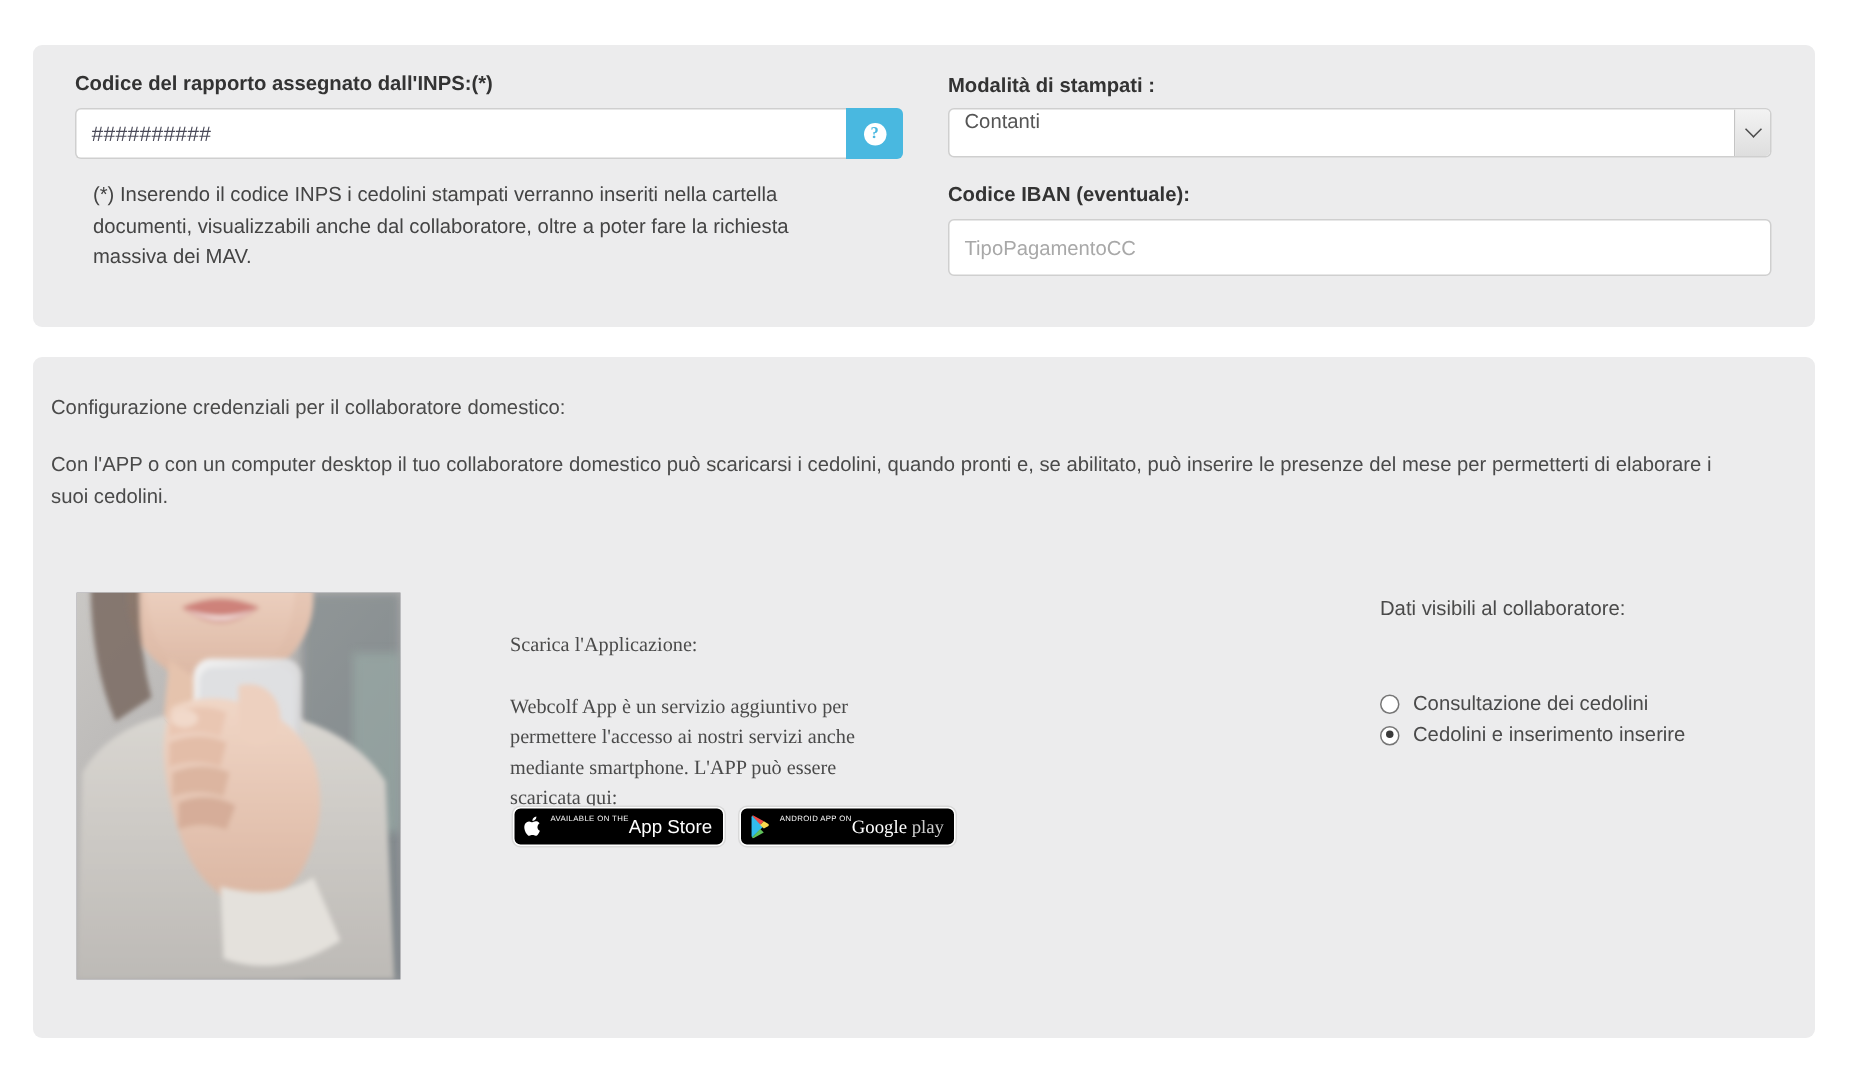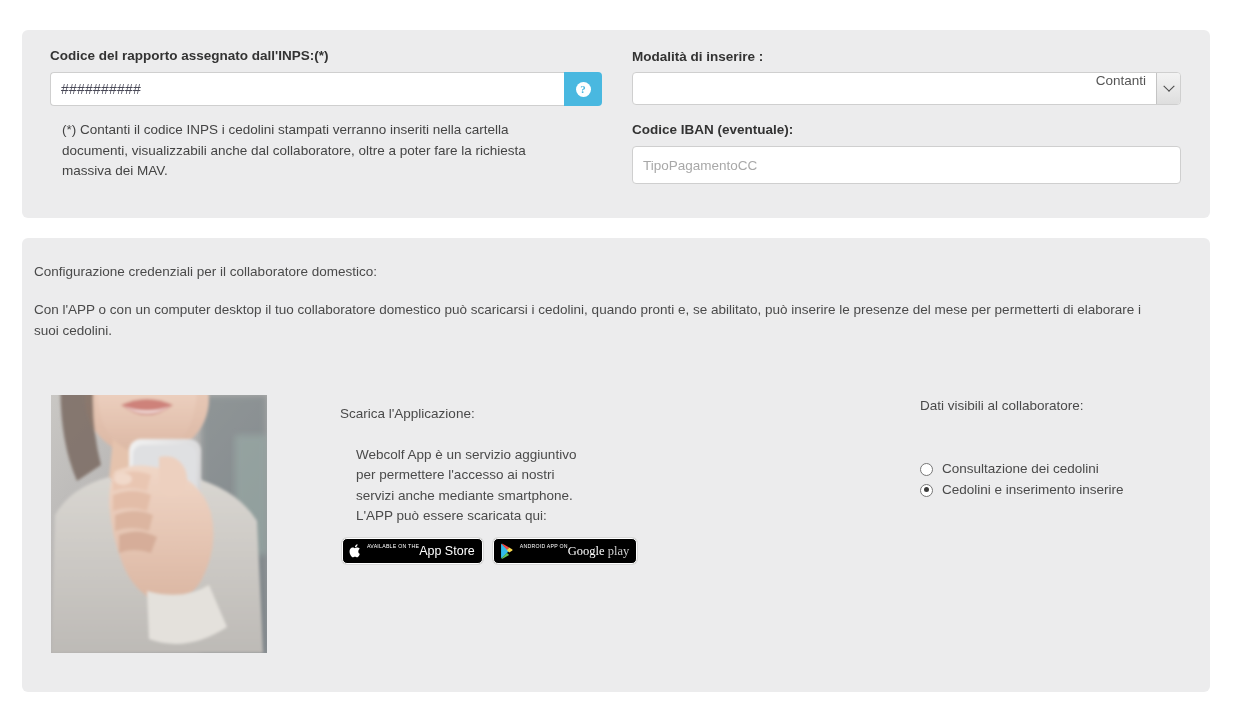--- a/index.html
+++ b/index.html
@@ -83,21 +83,20 @@
     border-radius: 4px;
     background: #ffffff;
     font-family: "Liberation Sans", sans-serif;
     font-size: 13.5px;
     color: #555555;
     padding: 0 34px 16px 10px;
     outline: none;
     -webkit-appearance: none;
     -moz-appearance: none;
     appearance: none;
-    text-align: right;
   }
   .sel-wrap { position: relative; width: 100%; }
   .sel-btn {
     position: absolute;
     right: 1px;
     top: 1px;
     width: 24px;
     height: 31px;
     background: linear-gradient(#f3f3f3, #dedede);
     border-left: 1px solid #c4c4c4;
@@ -171,23 +170,23 @@
     left: 51px;
     top: 395px;
     width: 216px;
     height: 258px;
     overflow: hidden;
     background: #9a9a9f;
   }
   #photo svg { display: block; width: 216px; height: 258px; }
 
   
-  #col-app { position: absolute; left: 340px; top: 404px; width: 262px; }
+  #col-app { position: absolute; left: 340px; top: 420px; width: 262px; font-family: Liberation Serif, serif; }
   #col-app .lead { margin: 0 0 20px 0; }
-  #col-app .para { margin: 16px; }
+  #col-app .para { margin: 0; }
 
   #badges { position: absolute; left: 342px; top: 538px; display: flex; gap: 10px; }
   .badge {
     background: #000000;
     border: 1px solid #ffffff;
     border-radius: 5px;
     box-shadow: 0 0 0 1px #d9d9d9;
     display: flex;
     align-items: center;
     height: 26px;
@@ -271,23 +270,23 @@
 
   <div class="abs field-label" style="left:50px; top:48px; width:540px;">Codice del rapporto assegnato dall'INPS:(*)</div>
 
   <div id="inps-row">
     <input id="inps-input" type="text" value="##########" style="">
     <button id="help-btn">
       <span class="q-circle">?</span>
     </button>
   </div>
 
-  <div class="abs helper-text" style="left:62px; top:120px; width:510px;">(*) Contanti il codice INPS i cedolini stampati verranno inseriti nella cartella documenti, visualizzabili anche dal collaboratore, oltre a poter fare la richiesta massiva dei MAV.</div>
-
-  <div class="abs field-label" style="left:632px; top:49px; width:540px;">Modalità di inserire :</div>
+  <div class="abs helper-text" style="left:62px; top:120px; width:510px;">(*) Inserendo il codice INPS i cedolini stampati verranno inseriti nella cartella documenti, visualizzabili anche dal collaboratore, oltre a poter fare la richiesta massiva dei MAV.</div>
+
+  <div class="abs field-label" style="left:632px; top:49px; width:540px;">Modalità di stampati :</div>
 
   <div class="abs sel-wrap" style="left:632px; top:72px; width:549px;">
     <select class="sel">
       <option>Contanti</option>
     </select>
     <span class="sel-btn">
       <span class="chev"></span>
     </span>
   </div>
 

